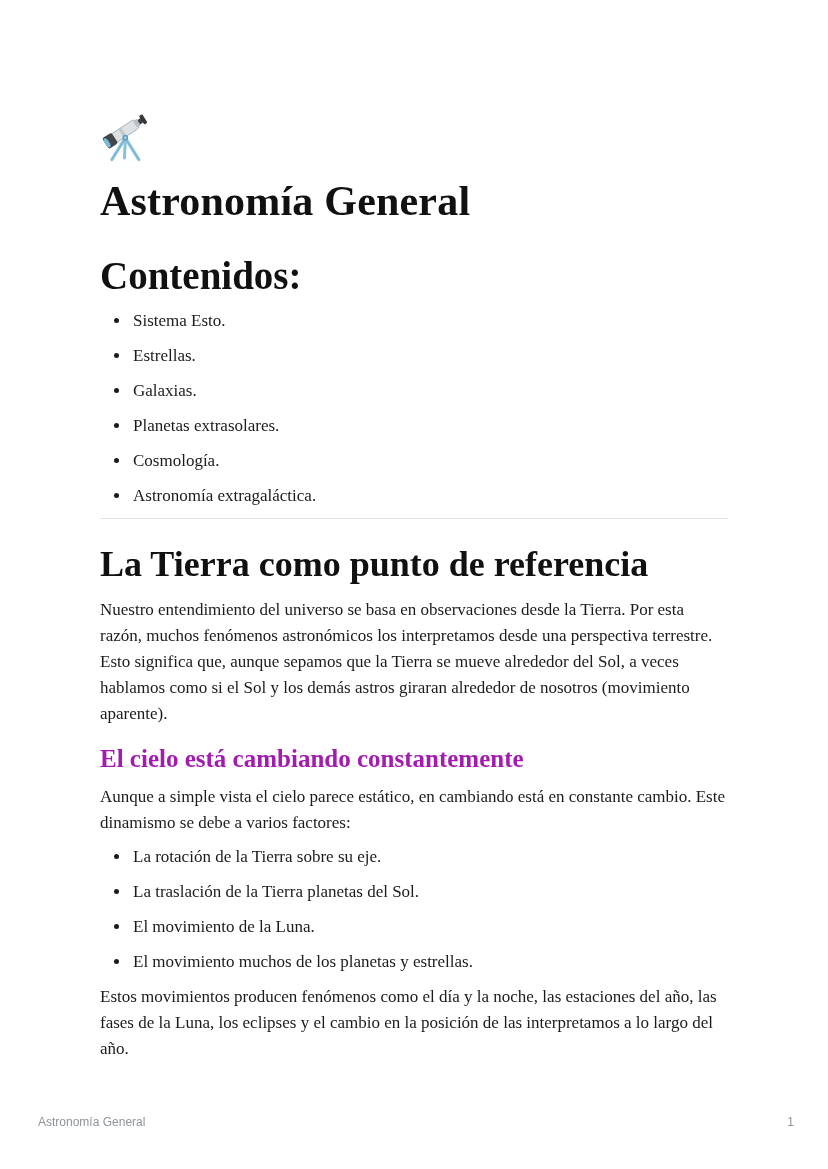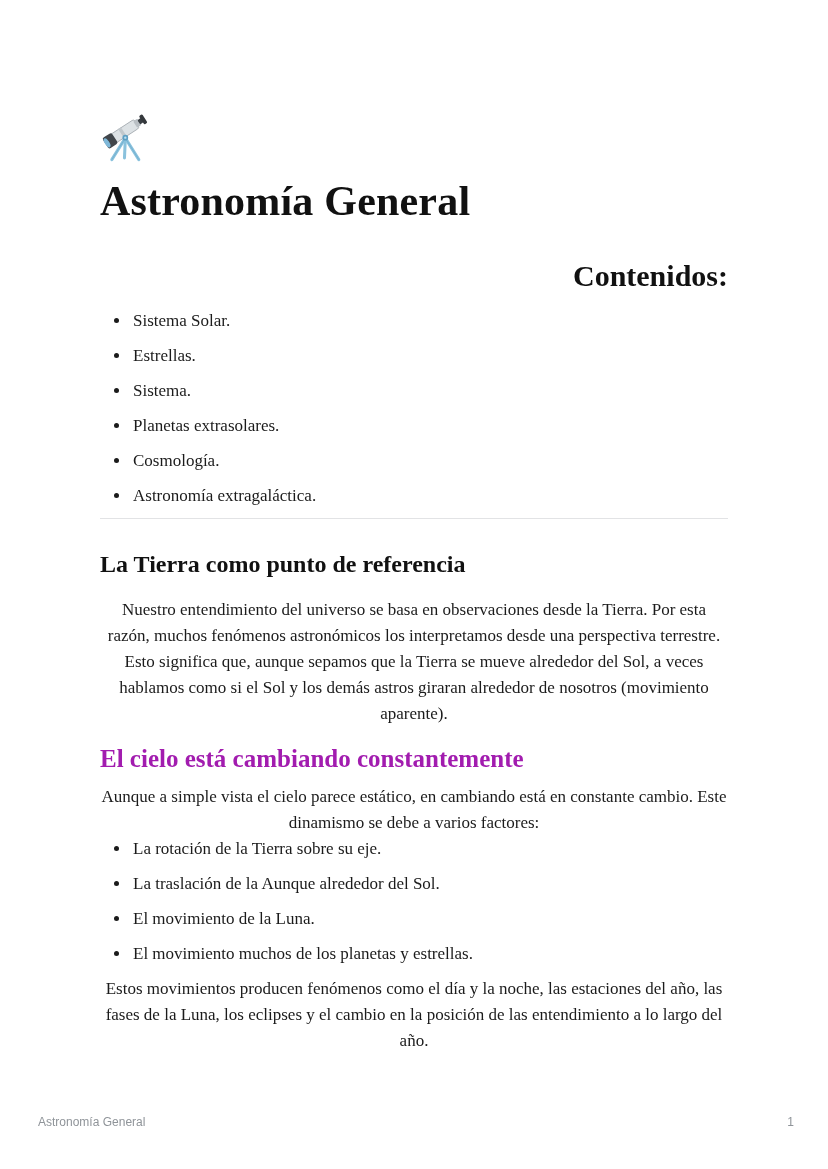--- a/index.html
+++ b/index.html
@@ -27,65 +27,63 @@
   h1.doc-title {
     margin: 12px 0 0 0;
     font-size: 42px;
     line-height: 50px;
     font-weight: bold;
     color: #111111;
     letter-spacing: 0.2px;
   }
   h2.contents-heading {
     margin: 32px 0 0 0;
-    font-size: 30px;
+    font-size: 39px;
     line-height: 36px;
     font-weight: bold;
     color: #111111;
-    text-align: right;
   }
   ul.doc-list {
     margin: 14px 0 0 0;
     padding: 0 0 0 31px;
   }
   ul.doc-list li {
     font-size: 17px;
     line-height: 26px;
     margin: 0 0 9px 0;
     padding-left: 2px;
   }
   hr.section-divider {
     border: none;
     border-top: 1px solid #e2e3e5;
     margin: 0;
     height: 0;
   }
   h1.section-heading {
     margin: 25px 0 0 0;
-    font-size: 24px;
+    font-size: 36px;
     line-height: 40px;
     font-weight: bold;
     color: #111111;
   }
   h2.sub-heading {
     margin: 17px 0 0 0;
     font-size: 25px;
     line-height: 30px;
     font-weight: bold;
     color: #a21caf;
   }
   p.body-text {
     margin: 13px 0 0 0;
     font-size: 17px;
     line-height: 26px;
-    text-align: center;
   }
   p.body-text.intro { margin-top: 10px; }
   p.body-text.outro { margin-top: 3px; }
-  ul.doc-list.factors { margin-top: 0; }
+  ul.doc-list.factors { margin-top: 8px; }
   .footer {
     position: absolute;
     left: 38px;
     right: 34px;
     top: 1115px;
     display: flex;
     justify-content: space-between;
     align-items: baseline;
     font-family: "Liberation Sans", "DejaVu Sans", sans-serif;
     font-size: 12px;
@@ -122,25 +120,25 @@
       <circle cx="30" cy="34" r="3.4" fill="#5d9fc4"></circle>
       <circle cx="30" cy="34" r="1.4" fill="#bfe0ef"></circle>
     </svg>
 
     <h1 class="doc-title">Astronomía General</h1>
 
     <h2 class="contents-heading">Contenidos:</h2>
 
     <ul class="doc-list">
 
-        <li>Sistema Solar.</li>
+        <li>Sistema Esto.</li>
 
         <li>Estrellas.</li>
 
-        <li>Sistema.</li>
+        <li>Galaxias.</li>
 
         <li>Planetas extrasolares.</li>
 
         <li>Cosmología.</li>
 
         <li>Astronomía extragaláctica.</li>
       </ul>
 
     <hr class="section-divider">
 
@@ -149,28 +147,28 @@
     <p class="body-text">Nuestro entendimiento del universo se basa en observaciones desde la Tierra. Por esta razón, muchos fenómenos astronómicos los interpretamos desde una perspectiva terrestre. Esto significa que, aunque sepamos que la Tierra se mueve alrededor del Sol, a veces hablamos como si el Sol y los demás astros giraran alrededor de nosotros (movimiento aparente).</p>
 
     <h2 class="sub-heading">El cielo está cambiando constantemente</h2>
 
     <p class="body-text intro">Aunque a simple vista el cielo parece estático, en cambiando está en constante cambio. Este dinamismo se debe a varios factores:</p>
 
     <ul class="doc-list factors">
 
         <li>La rotación de la Tierra sobre su eje.</li>
 
-        <li>La traslación de la Aunque alrededor del Sol.</li>
+        <li>La traslación de la Tierra planetas del Sol.</li>
 
         <li>El movimiento de la Luna.</li>
 
         <li>El movimiento muchos de los planetas y estrellas.</li>
       </ul>
 
-    <p class="body-text outro">Estos movimientos producen fenómenos como el día y la noche, las estaciones del año, las fases de la Luna, los eclipses y el cambio en la posición de las entendimiento a lo largo del año.</p>
+    <p class="body-text outro">Estos movimientos producen fenómenos como el día y la noche, las estaciones del año, las fases de la Luna, los eclipses y el cambio en la posición de las interpretamos a lo largo del año.</p>
 
   </div>
 
   <div class="footer">
     <span>Astronomía General</span>
     <span>1</span>
   </div>
 </div>
 
 </body></html>

